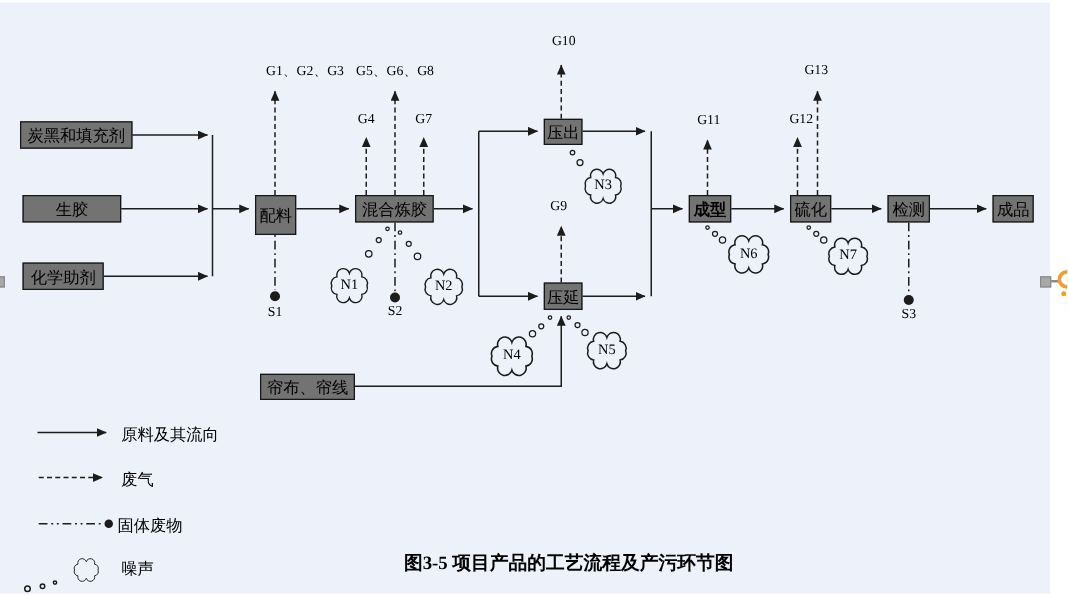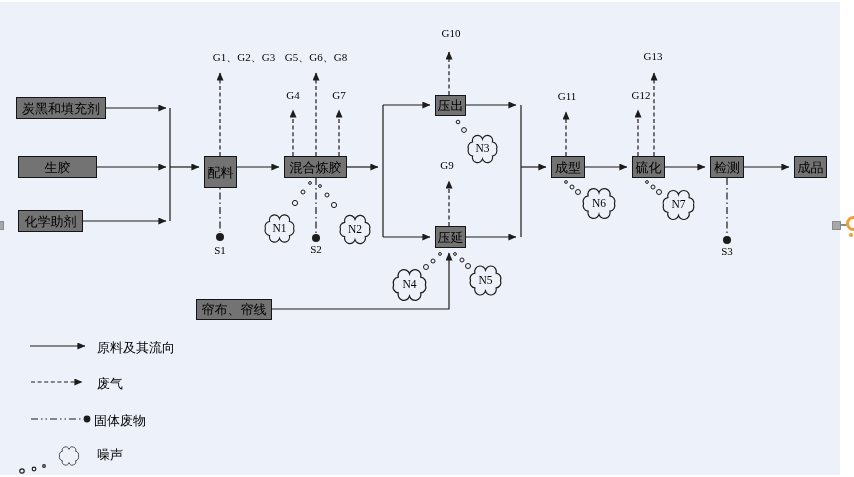--- a/index.html
+++ b/index.html
@@ -121,27 +121,27 @@
       <use href="#cloudsym" x="51" y="448" width="36" height="16"></use>
       <circle cx="44" cy="466" r="1.3" fill="#edf1f9"></circle>
       <circle cx="34" cy="469" r="1.8" fill="#edf1f9"></circle>
       <circle cx="22" cy="471" r="2.2" fill="#edf1f9"></circle>
     </g>
   </svg>
 
   <div class="pbox" style="left:16px;top:97px;width:90px;height:22px;">炭黑和填充剂</div>
   <div class="pbox" style="left:18px;top:156px;width:79px;height:22px;">生胶</div>
   <div class="pbox" style="left:18px;top:210px;width:65px;height:22px;">化学助剂</div>
-  <div class="pbox" style="left:196px;top:299px;width:76px;height:21px;">帘布、帘线</div>
+  <div class="pbox" style="left:208px;top:299px;width:76px;height:21px;">帘布、帘线</div>
 
   <div class="pbox" style="left:204px;top:156px;width:33px;height:32px;">配料</div>
   <div class="pbox" style="left:284px;top:156px;width:63px;height:22px;">混合炼胶</div>
   <div class="pbox" style="left:435px;top:95px;width:31px;height:21px;">压出</div>
   <div class="pbox" style="left:435px;top:226px;width:31px;height:22px;text-align:center;">压延</div>
-  <div class="pbox" style="left:551px;top:156px;width:34px;height:22px;">成型</div>
+  <div class="pbox" style="left:551px;top:156px;width:34px;height:22px;font-weight:bold;">成型</div>
   <div class="pbox" style="left:632px;top:156px;width:33px;height:22px;">硫化</div>
   <div class="pbox" style="left:710px;top:156px;width:34px;height:22px;">检测</div>
   <div class="pbox" style="left:794px;top:156px;width:33px;height:22px;">成品</div>
 
   <div class="lbl" style="left:164px;top:51px;width:80px;margin-left:40px;">G1、G2、G3</div>
   <div class="lbl" style="left:280px;top:89px;width:26px;">G4</div>
   <div class="lbl" style="left:276px;top:51px;width:80px;">G5、G6、G8</div>
   <div class="lbl" style="left:326px;top:89px;width:26px;">G7</div>
   <div class="lbl" style="left:438px;top:27px;width:26px;">G10</div>
   <div class="lbl" style="left:434px;top:159px;width:26px;">G9</div>
@@ -159,19 +159,20 @@
   <div class="nlbl" style="left:392px;top:270px;width:35px;height:30px;">N4</div>
   <div class="nlbl" style="left:469px;top:266px;width:33px;height:29px;">N5</div>
   <div class="nlbl" style="left:582px;top:189px;width:34px;height:29px;">N6</div>
   <div class="nlbl" style="left:662px;top:190px;width:33px;height:30px;">N7</div>
 
   <div class="leglbl" style="left:97px;top:339px;">原料及其流向</div>
   <div class="leglbl" style="left:97px;top:375px;">废气</div>
   <div class="leglbl" style="left:94px;top:412px;">固体废物</div>
   <div class="leglbl" style="left:97px;top:446px;">噪声</div>
 
+  <div id="fig-title">图3-5 项目产品的工艺流程及产污环节图</div>
 
   <div class="handle" style="left:-5px;top:221px;"></div>
   <div class="handle" style="left:832px;top:221px;"></div>
   <div id="right-handle-stem"></div>
   <div id="rotate-ring"></div>
   <div id="rotate-dot"></div>
 </div>
 
 </body></html>

